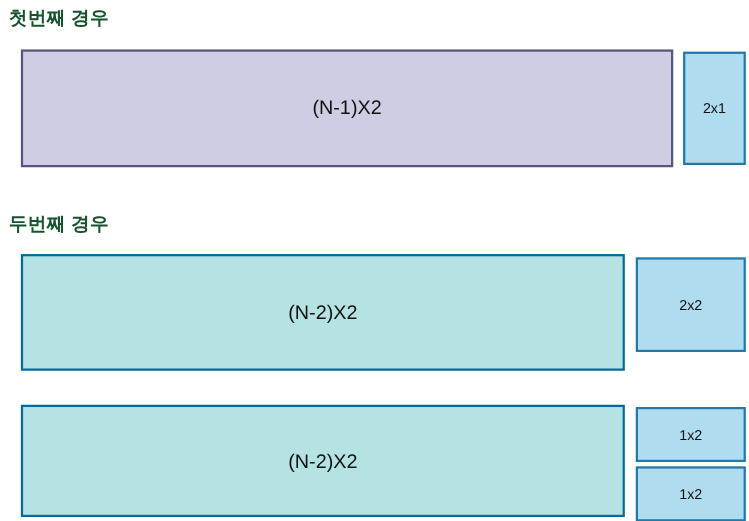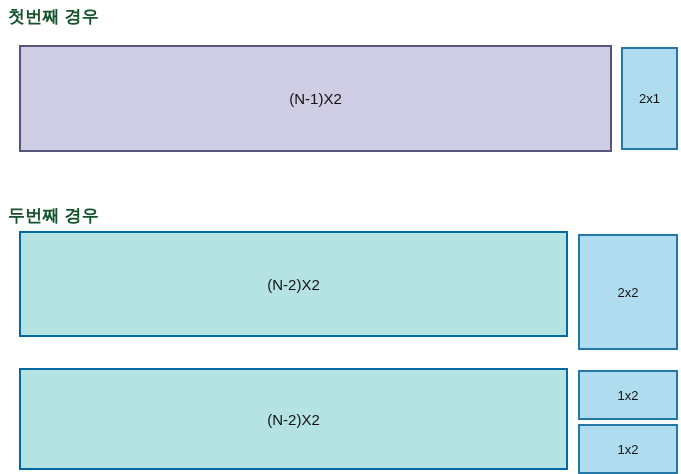--- a/index.html
+++ b/index.html
@@ -39,37 +39,37 @@
   }
   .box-teal {
     background: #b5e3e4;
     border: 2px solid #0369a1;
   }
   .box-blue {
     background: #b0dcf0;
     border: 2px solid #2478a8;
   }
   .label-big {
-    font-size: 15px;
+    font-size: 18px;
     font-weight: 400;
     text-align: center;
   }
   .label-small {
     font-size: 13px;
     font-weight: 400;
   }
 
   
   #heading-case1 { top: 5px; }
   #case1-main    { left: 19px;  top: 45px;  width: 593px; height: 107px; }
   #case1-tile1   { left: 621px; top: 47px;  width: 57px;  height: 103px; }
 
-  #heading-case2 { top: 204px; }
+  #heading-case2 { top: 192px; }
   #case2-row1-main { left: 19px;  top: 231px; width: 549px; height: 106px; }
-  #case2-row1-tile { left: 578px; top: 234px; width: 100px; height: 116px; }
+  #case2-row1-tile { left: 578px; top: 234px; width: 100px; height: 86px; }
 
   #case2-row2-main  { left: 19px;  top: 368px; width: 549px; height: 102px; }
   #case2-row2-tile1 { left: 578px; top: 370px; width: 100px; height: 50px; }
   #case2-row2-tile2 { left: 578px; top: 424px; width: 100px; height: 50px; }
 </style>
 </head>
 <body>
 
 <div id="canvas">
 

